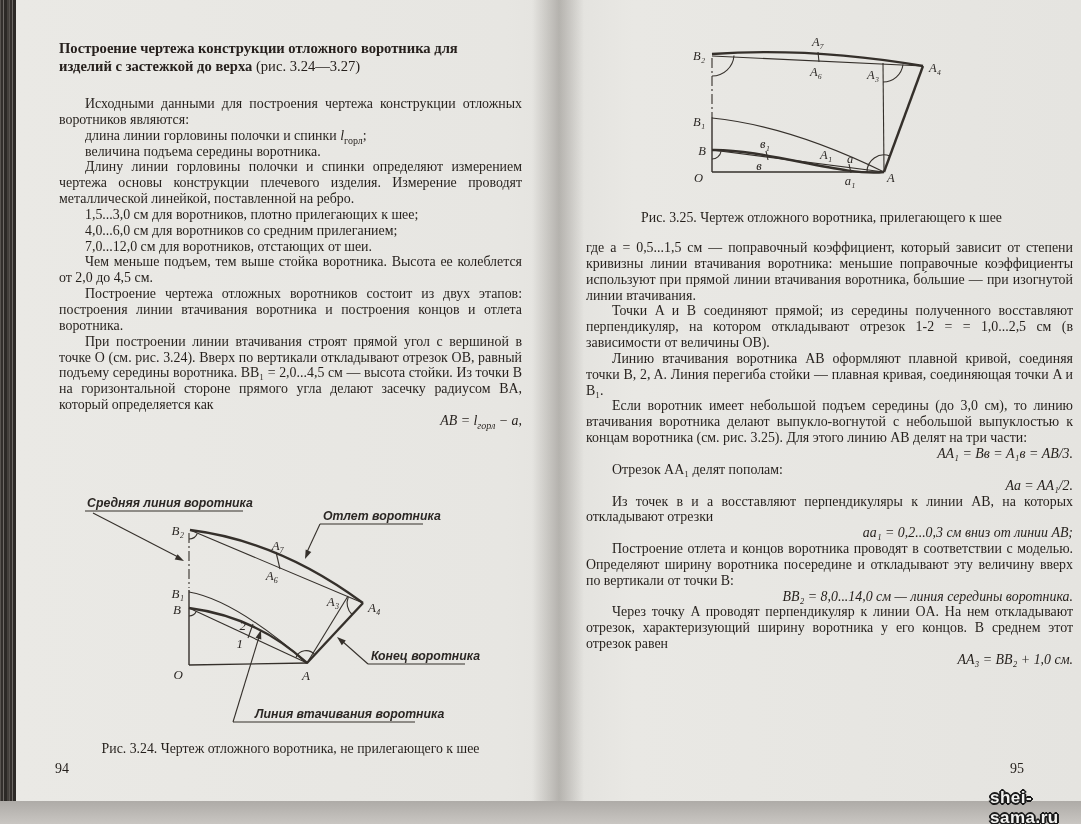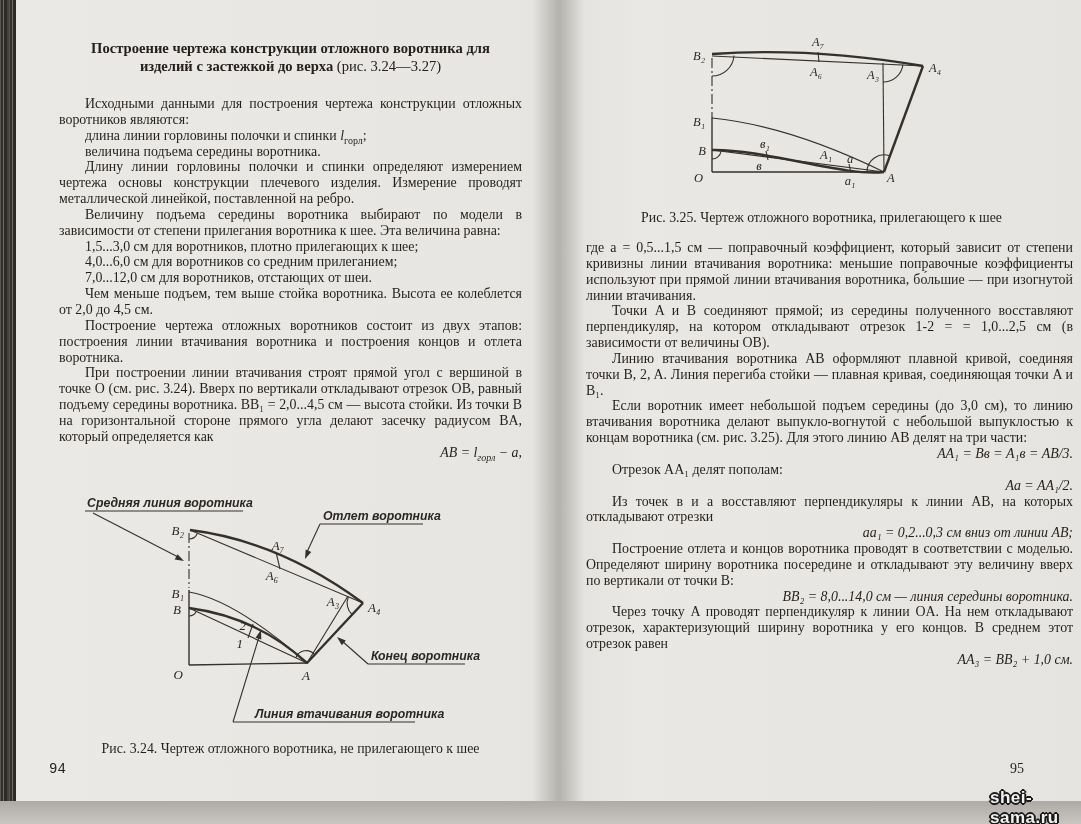--- a/index.html
+++ b/index.html
@@ -9,31 +9,31 @@
     background:repeating-linear-gradient(90deg,#57534f 0 1px,#332f2c 1px 3px,#6d6965 3px 4px,#2c2926 4px 7px,#44403c 7px 9px);}
   .paper{position:absolute;left:16px;top:0;width:1065px;height:801px;
     background:linear-gradient(to right,#eae9e5,#e7e6e2 46%,#e3e2de 52%,#e9e8e4 58%,#e5e4e0 100%);}
   .gutter{position:absolute;left:532px;top:0;width:52px;height:801px;
     background:linear-gradient(to right,rgba(105,100,95,0) 0%,rgba(105,100,95,0.38) 52%,rgba(105,100,95,0) 100%);}
   .bottom-band{position:absolute;left:0;top:801px;width:1081px;height:23px;
     background:linear-gradient(to bottom,#aeaba7,#c9c6c2);}
   .col{position:absolute;color:#241f1b;}
   .leftcol{left:59px;top:40px;width:463px;}
   .rightcol{left:578px;top:240px;width:487px;margin-left:8px;}
-  h1.title{margin:0 0 21px 0;font-size:14.6px;line-height:17.5px;font-weight:bold;text-align:center;color:#26201d;}
+  h1.title{margin:0 0 21px 0;font-size:14.6px;line-height:17.5px;font-weight:bold;color:#26201d;}
   h1.title .norm{font-weight:normal;}
   p.body{margin:0;font-size:13.9px;line-height:15.85px;text-align:justify;}
   p.ind{text-indent:26px;}
   p.frm{text-indent:26px;text-align:right;font-style:italic;font-family:Liberation Serif, serif;}
   sub{font-size:10px;line-height:0;}
   .figcap{position:absolute;font-size:13.8px;color:#241f1b;text-align:center;}
   .cap324{left:59px;top:741px;width:463px;}
   .cap325{left:578px;top:198px;width:487px;margin-top:12px;}
   .pagenum{position:absolute;font-size:14px;color:#241f1b;}
-  .pn94{left:49px;top:761px;font-family:Liberation Mono, monospace;}
+  .pn94{left:55px;top:761px;}
   .pn95{left:1010px;top:761px;}
   svg.fig{position:absolute;overflow:visible;}
   .f324{left:57px;top:494px;}
   .f325{left:678px;top:33px;}
   .ln{stroke:#35302b;stroke-width:1.1;fill:none;}
   .thick{stroke-width:2.4;}
   .med{stroke-width:1.4;}
   .dd{stroke-dasharray:10 3 2 3;}
   .pt{font-family:"Liberation Serif","DejaVu Serif",serif;font-style:italic;font-size:13px;fill:#2b2724;}
   .pt2{font-size:12.5px;}
@@ -52,21 +52,20 @@
   <div class="gutter"></div>
   <div class="bottom-band"></div>
 
   <div class="col leftcol">
     <h1 class="title"><span>Построение чертежа конструкции отложного воротника для</span><br>
       <span>изделий с застежкой до верха</span><span class="norm"> (рис. 3.24—3.27)</span></h1>
     <p class="body ind">Исходными данными для построения чертежа конструкции отложных воротников являются:</p>
     <p class="body ind"><span>длина линии горловины полочки и спинки </span><i>l</i><sub>горл</sub><span>;</span></p>
     <p class="body ind">величина подъема середины воротника.</p>
     <p class="body ind">Длину линии горловины полочки и спинки определяют измерением чертежа основы конструкции плечевого изделия. Измерение проводят металлической линейкой, поставленной на ребро.</p>
-    <p class="body ind">Величину подъема середины воротника выбирают по модели в зависимости от степени прилегания воротника к шее. Эта величина равна:</p>
     <p class="body ind">1,5...3,0 см для воротников, плотно прилегающих к шее;</p>
     <p class="body ind">4,0...6,0 см для воротников со средним прилеганием;</p>
     <p class="body ind">7,0...12,0 см для воротников, отстающих от шеи.</p>
     <p class="body ind">Чем меньше подъем, тем выше стойка воротника. Высота ее колеблется от 2,0 до 4,5 см.</p>
     <p class="body ind">Построение чертежа отложных воротников состоит из двух этапов: построения линии втачивания воротника и построения концов и отлета воротника.</p>
     <p class="body ind">При построении линии втачивания строят прямой угол с вершиной в точке O (см. рис. 3.24). Вверх по вертикали откладывают отрезок OB, равный подъему середины воротника. BB₁ = 2,0...4,5 см — высота стойки. Из точки B на горизонтальной стороне прямого угла делают засечку радиусом BA, который определяется как</p>
     <p class="body frm"><i>AB = l</i><sub>горл</sub><i> − a,</i></p>
   </div>
 
   <svg class="fig f324" width="458" height="246" viewBox="57 494 458 246">

